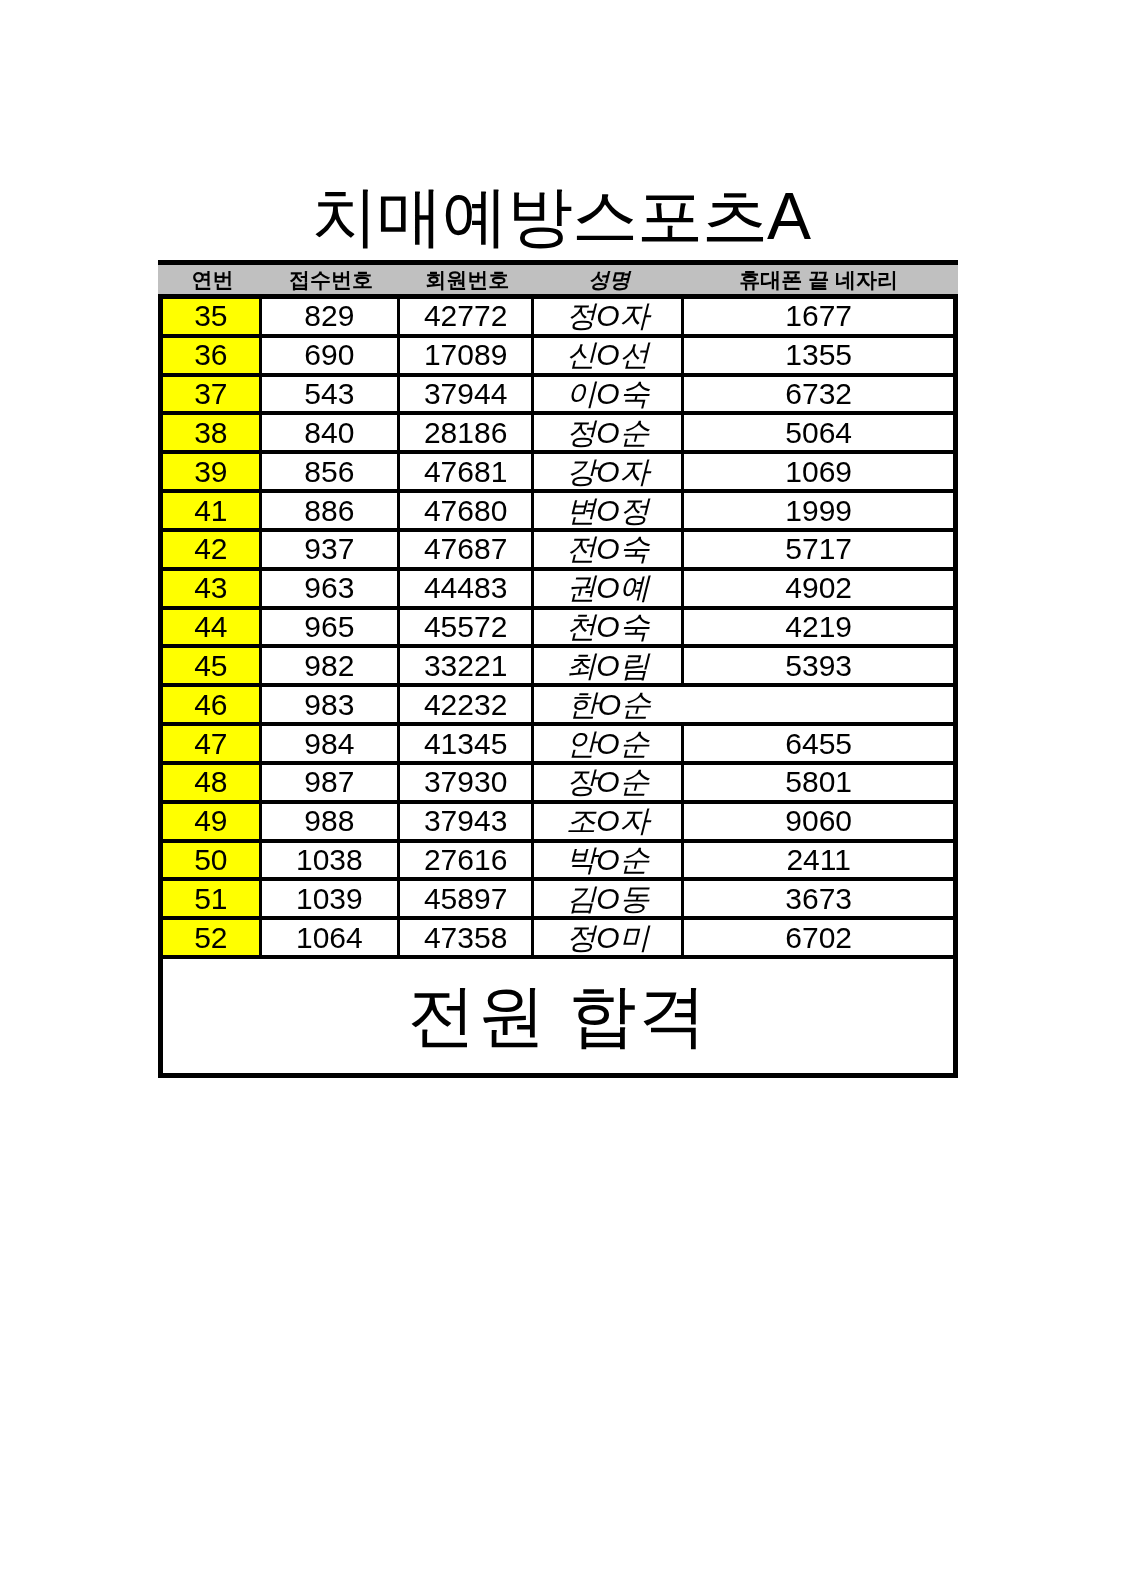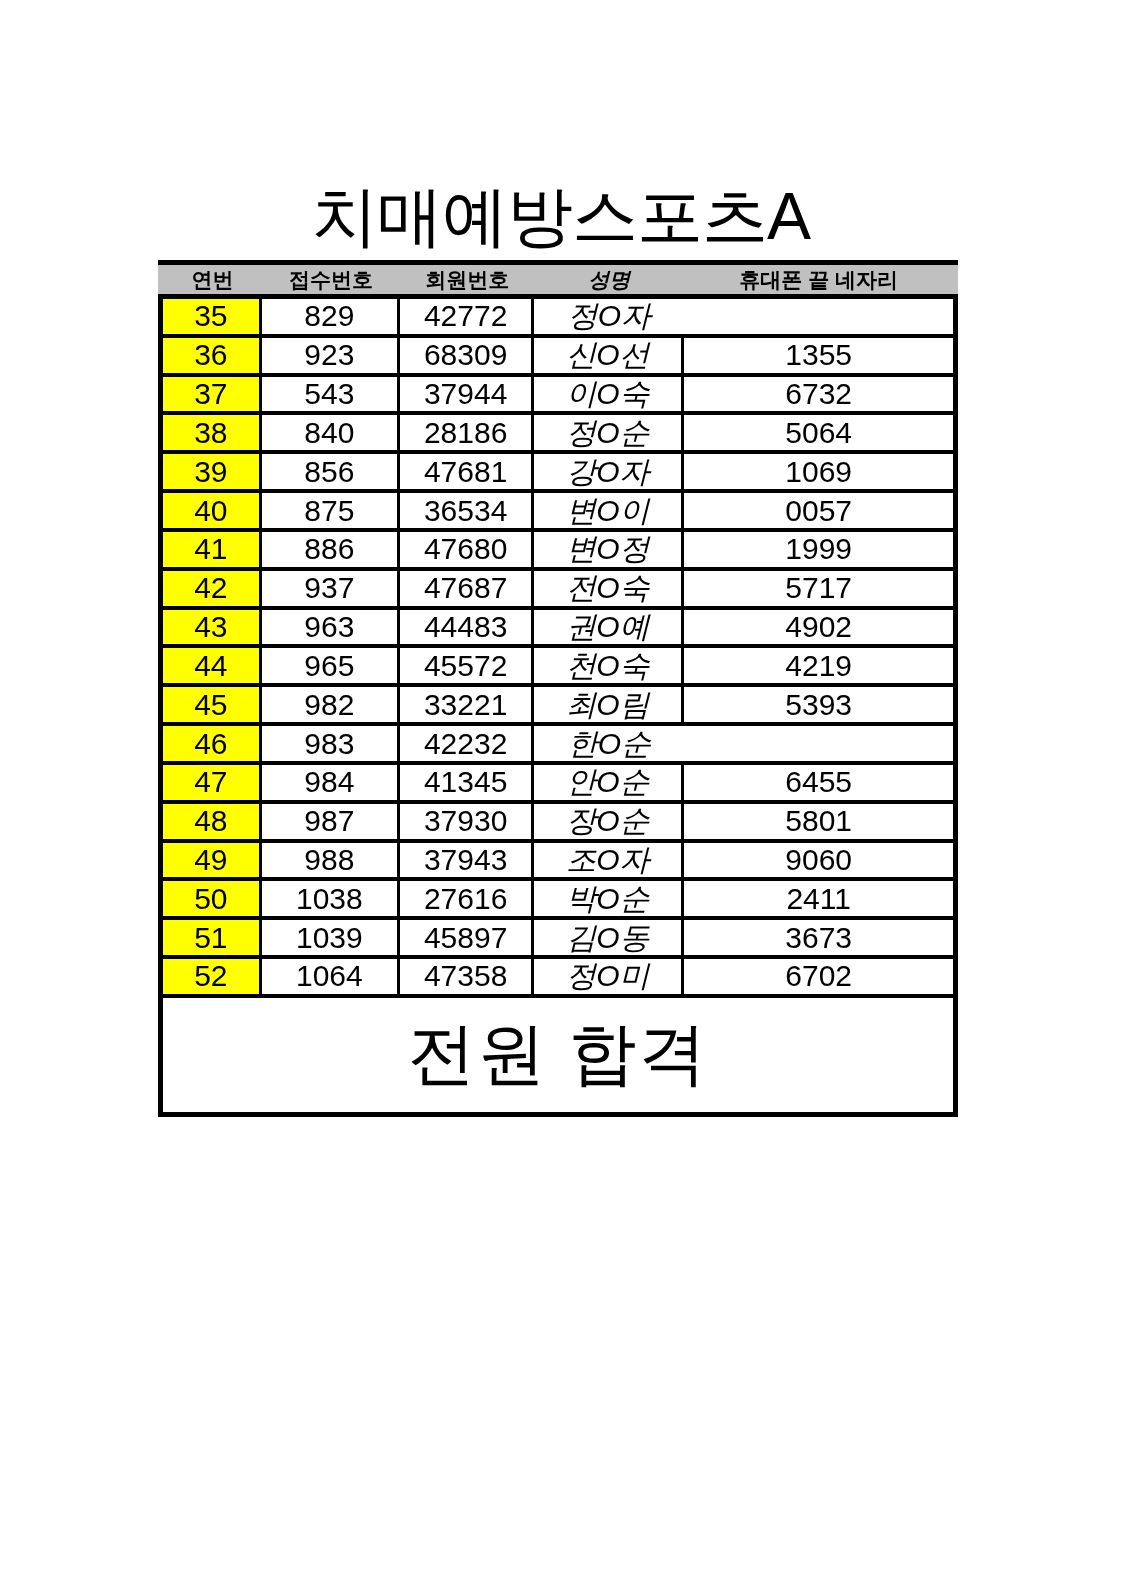--- a/index.html
+++ b/index.html
@@ -111,25 +111,26 @@
       <div class="header-cell c4">휴대폰 끝 네자리</div>
     </div>
 
     <div class="body-wrap">
       <div id="table-body">
           <div class="row">
             <div class="cell c0 serial">35</div>
             <div class="cell c1">829</div>
             <div class="cell c2">42772</div>
             <div class="cell c3">정O자</div>
+            <div class="cell c4">1677</div>
           </div>
           <div class="row">
             <div class="cell c0 serial">36</div>
-            <div class="cell c1">923</div>
-            <div class="cell c2">68309</div>
+            <div class="cell c1">690</div>
+            <div class="cell c2">17089</div>
             <div class="cell c3">신O선</div>
             <div class="cell c4">1355</div>
           </div>
           <div class="row">
             <div class="cell c0 serial">37</div>
             <div class="cell c1">543</div>
             <div class="cell c2">37944</div>
             <div class="cell c3">이O숙</div>
             <div class="cell c4">6732</div>
           </div>
@@ -141,27 +142,20 @@
             <div class="cell c4">5064</div>
           </div>
           <div class="row">
             <div class="cell c0 serial">39</div>
             <div class="cell c1">856</div>
             <div class="cell c2">47681</div>
             <div class="cell c3">강O자</div>
             <div class="cell c4">1069</div>
           </div>
           <div class="row">
-            <div class="cell c0 serial">40</div>
-            <div class="cell c1">875</div>
-            <div class="cell c2">36534</div>
-            <div class="cell c3">변O이</div>
-            <div class="cell c4">0057</div>
-          </div>
-          <div class="row">
             <div class="cell c0 serial">41</div>
             <div class="cell c1">886</div>
             <div class="cell c2">47680</div>
             <div class="cell c3">변O정</div>
             <div class="cell c4">1999</div>
           </div>
           <div class="row">
             <div class="cell c0 serial">42</div>
             <div class="cell c1">937</div>
             <div class="cell c2">47687</div>

